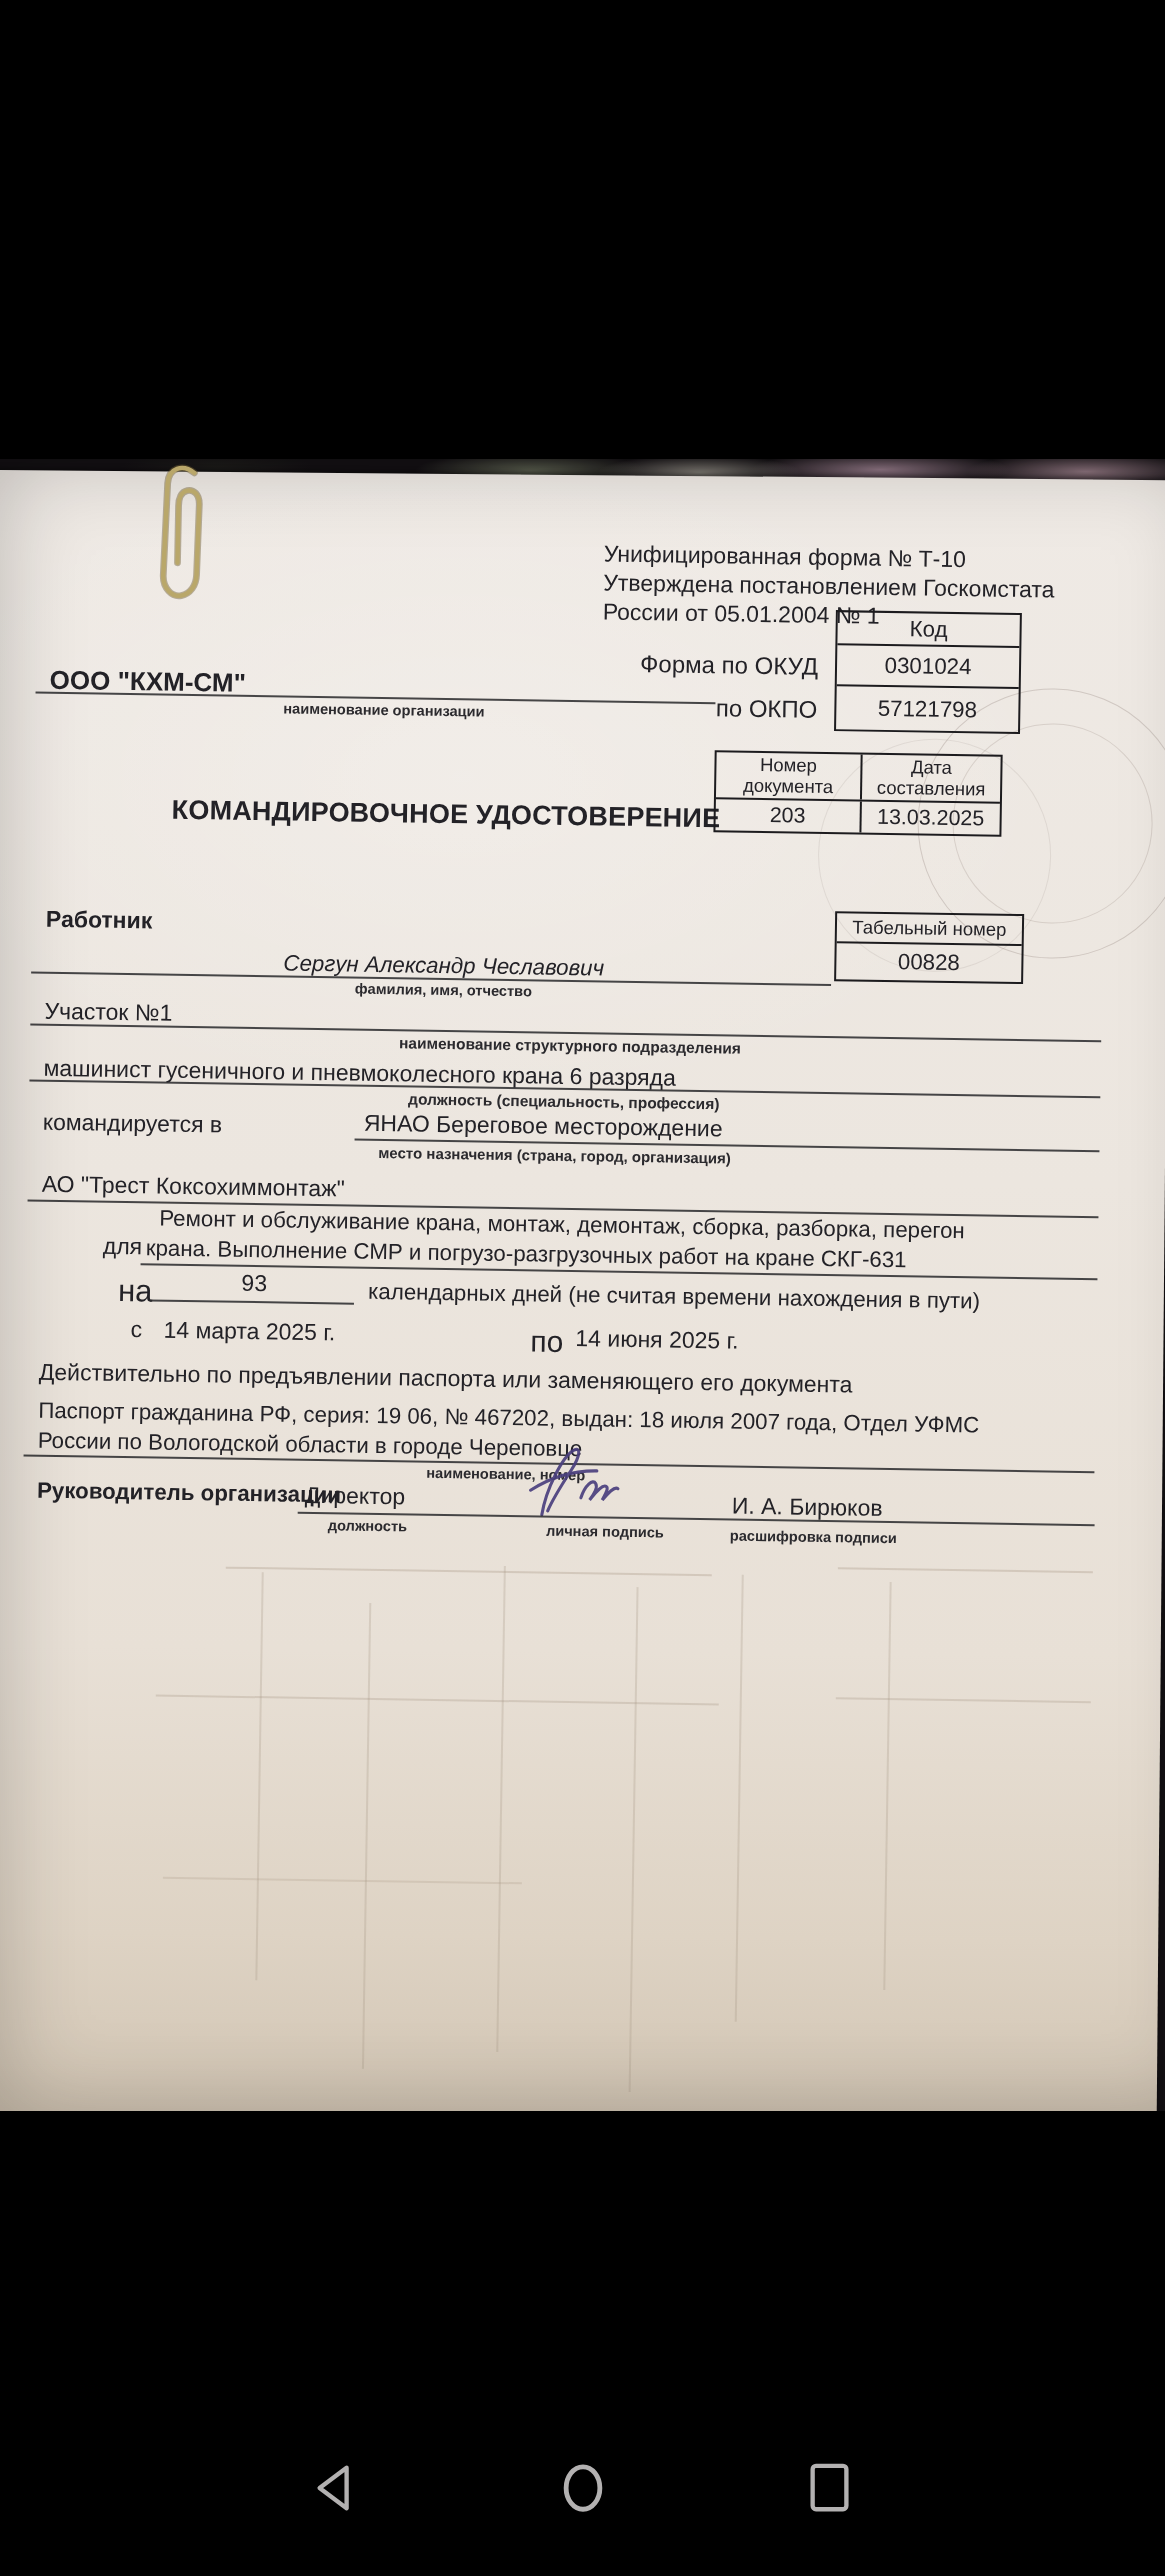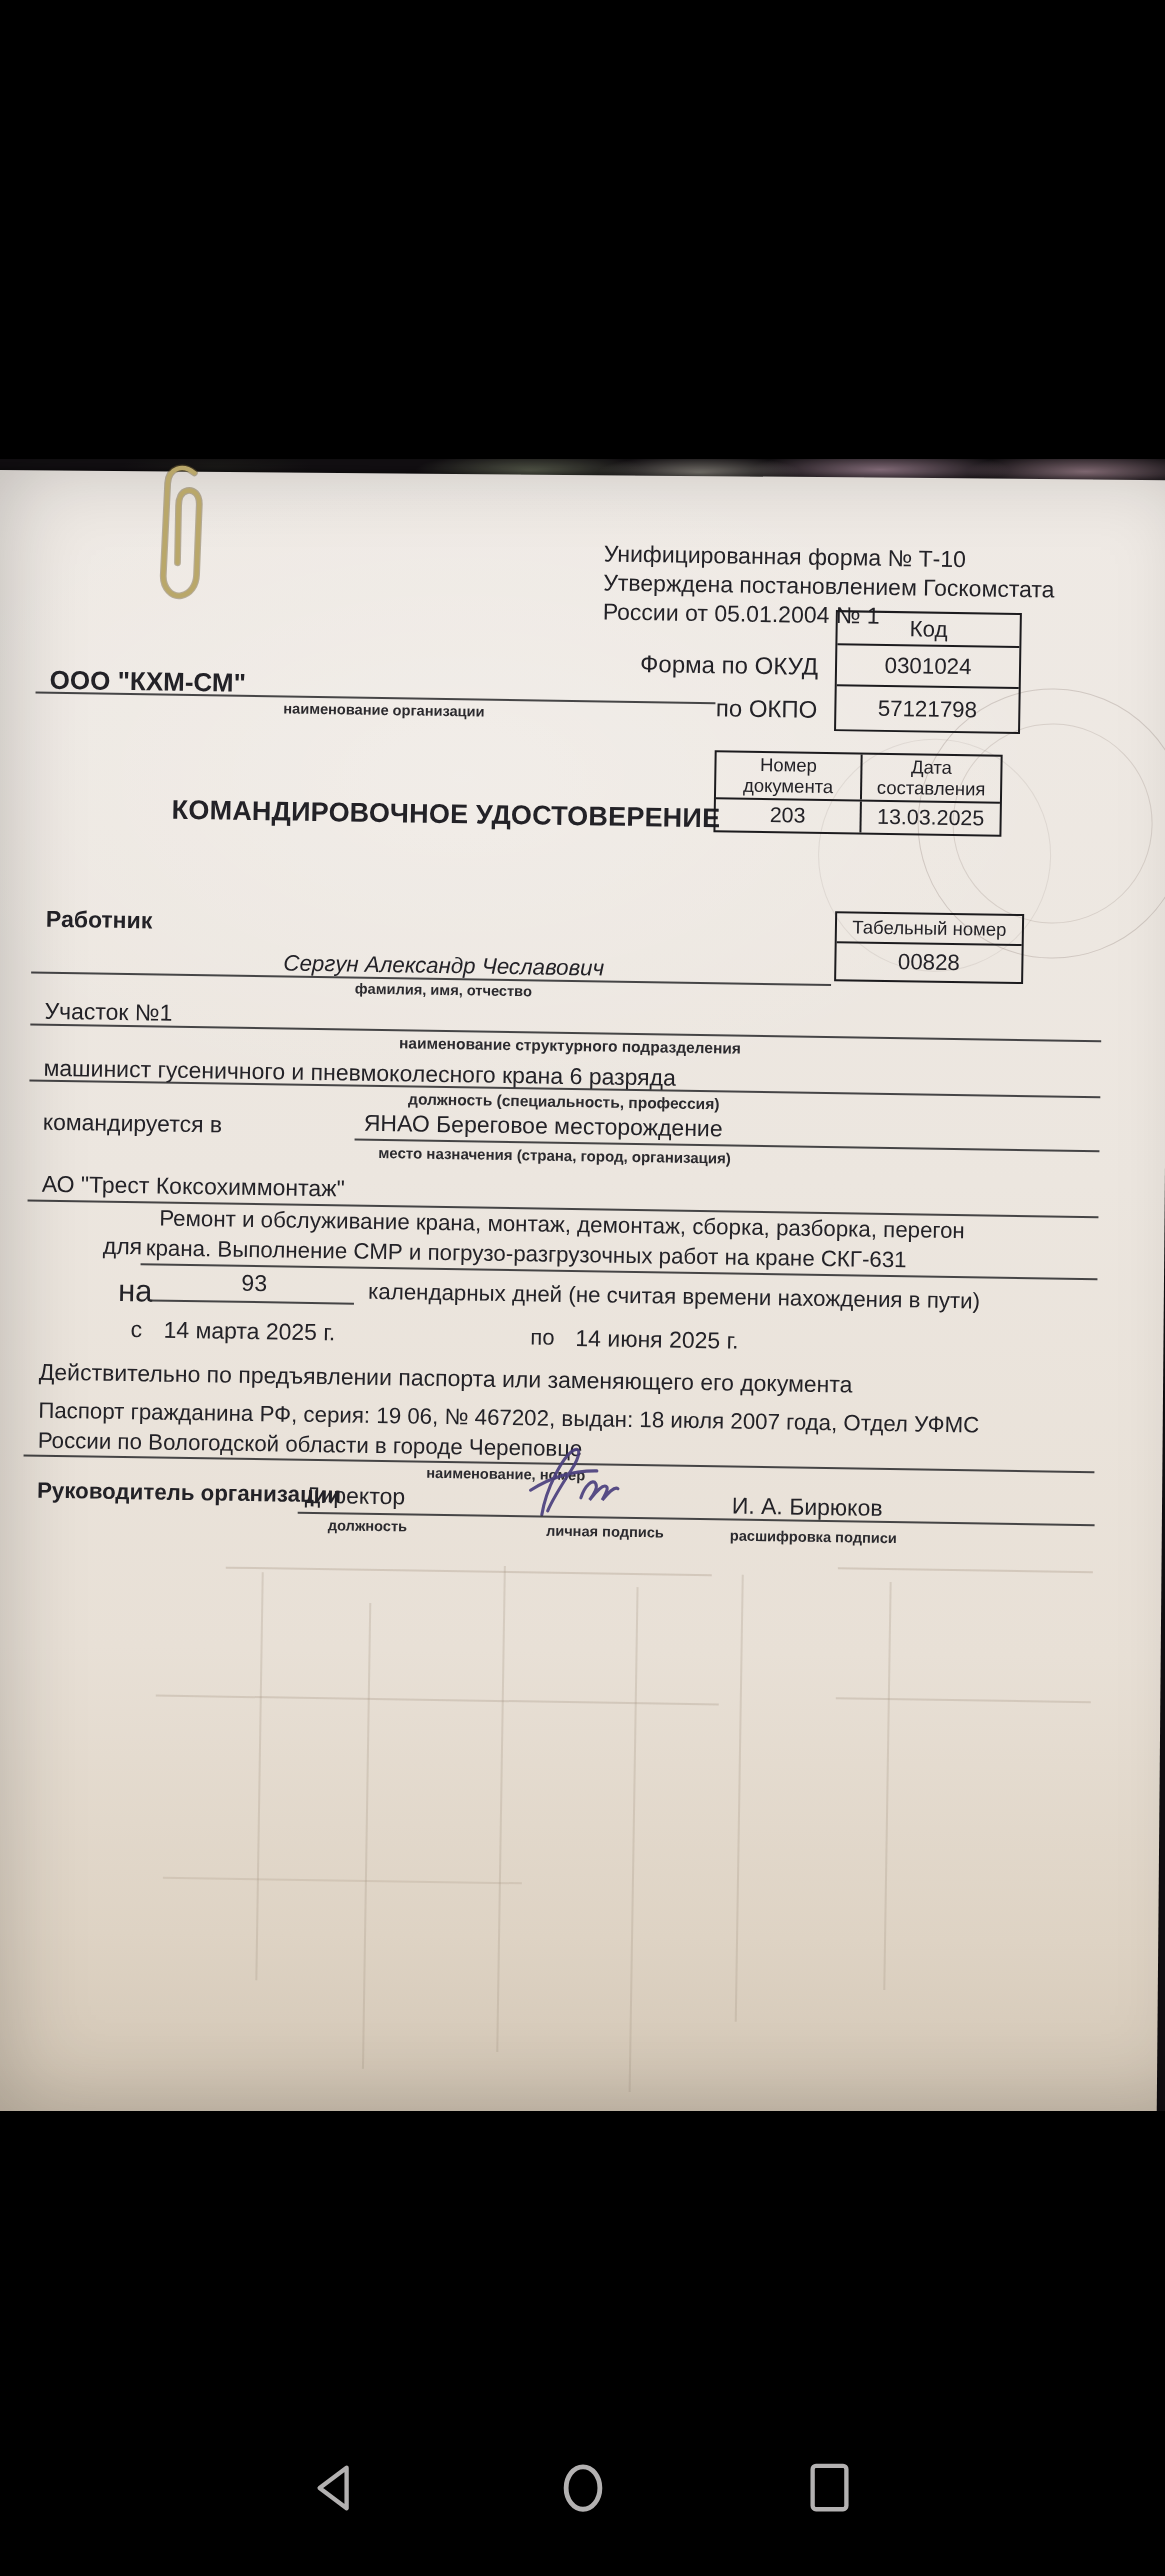--- a/index.html
+++ b/index.html
@@ -139,21 +139,21 @@
         <div class="t" style="left:158px;top:763px;font-size:22.3px;">крана. Выполнение СМР и погрузо-разгрузочных работ на кране СКГ-631</div>
         <div class="rule" style="left:153px;top:791px;width:957px;"></div>
 
         <div class="t" style="left:131px;top:801px;font-size:31px;">на</div>
         <div class="t" style="left:194px;top:796px;width:146px;text-align:center;font-size:23px;">93</div>
         <div class="rule" style="left:163px;top:827px;width:204px;"></div>
         <div class="t" style="left:381px;top:803px;font-size:22.3px;">календарных дней (не считая времени нахождения в пути)</div>
 
         <div class="t" style="left:144px;top:844px;font-size:23px;">с</div>
         <div class="t" style="left:177px;top:844px;font-size:23px;">14 марта 2025 г.</div>
-        <div class="t" style="left:544px;top:846px;font-size:22px;">по</div>
+        <div class="t" style="left:544px;top:846px;font-size:30px;">по</div>
         <div class="t" style="left:589px;top:846px;font-size:23px;">14 июня 2025 г.</div>
 
         <div class="t" style="left:53px;top:888px;font-size:23px;">Действительно по предъявлении паспорта или заменяющего его документа</div>
         <div class="t" style="left:53px;top:927px;font-size:22.3px;">Паспорт гражданина РФ, серия: 19 06, № 467202, выдан: 18 июля 2007 года, Отдел УФМС</div>
         <div class="t" style="left:53px;top:957px;font-size:22.3px;">России по Вологодской области в городе Череповце</div>
         <div class="rule" style="left:39px;top:984px;width:1071px;"></div>
         <div class="cap" style="left:442px;top:988px;width:155px;font-size:14.6px;">наименование, номер</div>
 
         <div class="t bold" style="left:53px;top:1007px;font-size:22.3px;">Руководитель организации</div>
         <div class="t" style="left:321px;top:1007px;font-size:23px;">Директор</div>

